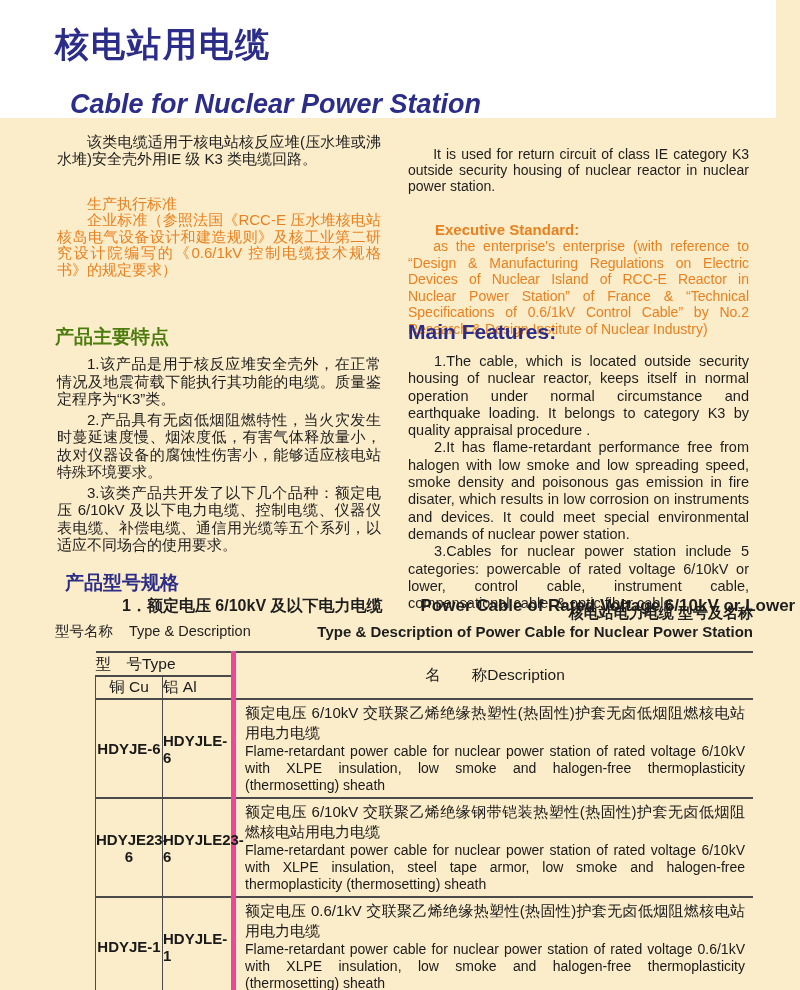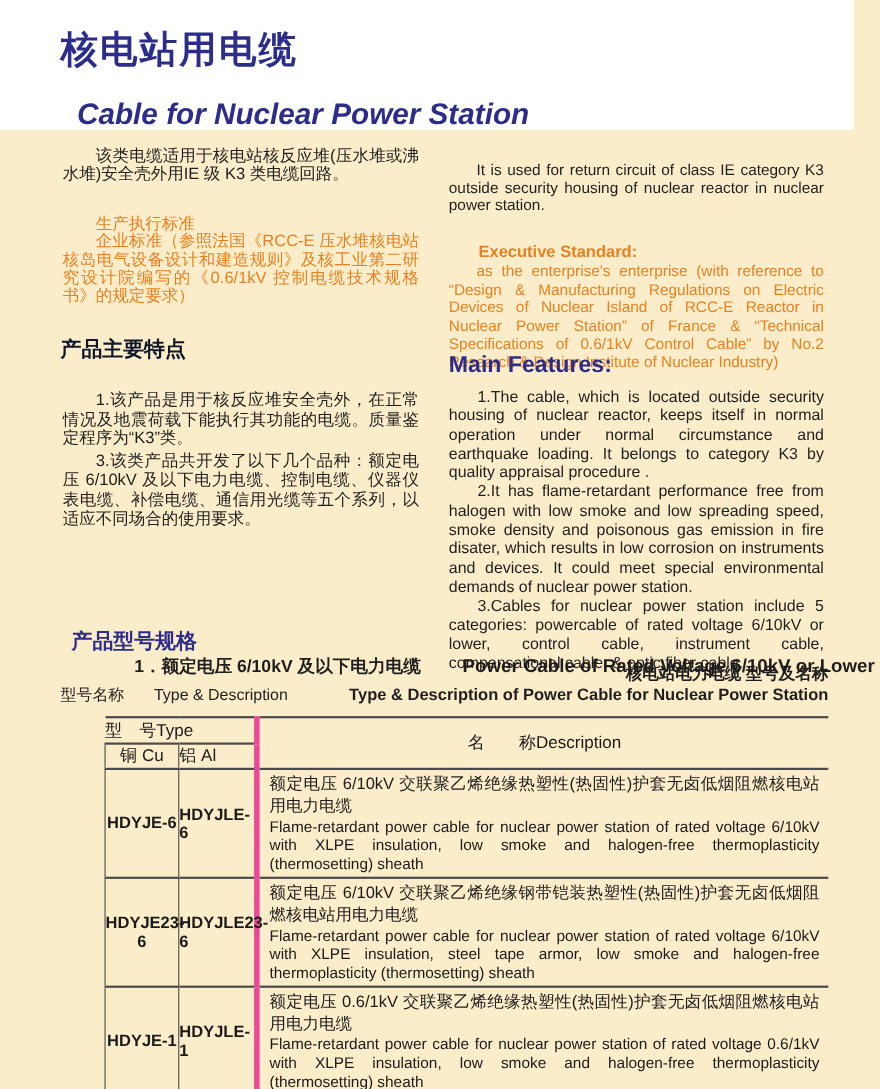--- a/index.html
+++ b/index.html
@@ -27,32 +27,32 @@
   .col-left{position:absolute;left:57px;top:133px;width:324px;}
   .col-right{position:absolute;left:408px;top:146px;width:341px;}
   .p-zh{font-size:15px;line-height:17px;text-align:justify;text-indent:2em;margin:0;}
   .p-en{font-size:14px;line-height:16px;text-align:justify;text-indent:1.8em;margin:0;}
   .orange{color:#e8801f;}
   .std-head-zh{margin:28px 0 0 0;font-size:15px;line-height:17px;text-indent:2em;}
   .std-body-zh{margin:0;font-size:15px;line-height:16.5px;text-align:justify;text-indent:2em;}
   .std-head-en{margin:27px 0 0 0;font-size:15px;line-height:17px;font-weight:bold;text-indent:1.8em;}
   .std-body-en{margin:0;font-size:14px;line-height:16.5px;text-align:justify;text-indent:1.8em;}
   
-  .feat-head-zh{position:absolute;left:55px;top:305px;margin:0;font-size:19px;font-weight:bold;color:#0f172a;}
+  .feat-head-zh{position:absolute;left:55px;top:324px;margin:0;font-size:19px;font-weight:bold;color:#4d7c0f;}
   .feat-head-en{position:absolute;left:408px;top:320px;margin:0;font-size:21px;font-weight:bold;color:#2b2d88;}
   .feat-zh{position:absolute;left:57px;top:355px;width:324px;}
   .feat-en{position:absolute;left:408px;top:353px;width:341px;}
   .feat-zh p{margin:0 0 3px 0;font-size:15px;line-height:17.5px;text-align:justify;text-indent:2em;}
   .feat-en p{margin:0;font-size:14.5px;line-height:17.3px;text-align:justify;text-indent:1.8em;}
   
   .spec-head{position:absolute;left:65px;top:570px;margin:0;font-size:19px;font-weight:bold;color:#2b2d88;}
   .spec-sub{position:absolute;left:122px;top:596px;margin:0;font-size:16px;font-weight:bold;white-space:nowrap;}
   .spec-sub .en-part{margin-left:38px;font-size:17px;text-align:center;}
   .spec-label-left{position:absolute;left:55px;top:622px;margin:0;font-size:14.5px;white-space:nowrap;}
-  .spec-label-left .en-part{margin-left:27px;}
+  .spec-label-left .en-part{margin-left:16px;}
   .spec-label-right{position:absolute;right:47px;top:604px;margin:0;text-align:right;font-weight:bold;}
   .spec-label-right .zh-line{font-size:15px;line-height:18px;}
   .spec-label-right .en-line{font-size:15px;line-height:20px;}
   
   .type-table{
     position:absolute;left:95px;top:651px;
     width:658px;border-collapse:collapse;table-layout:fixed;
   }
   .type-table td{
     border-top:2px solid #4a4a4a;
@@ -88,20 +88,21 @@
     <p class="p-en">It is used for return circuit of class IE category K3 outside security housing of nuclear reactor in nuclear power station.</p>
     <p class="std-head-en orange">Executive Standard:</p>
     <p class="std-body-en orange">as the enterprise's enterprise (with reference to “Design &amp; Manufacturing Regulations on Electric Devices of Nuclear Island of RCC-E Reactor in Nuclear Power Station” of France &amp; “Technical Specifications of 0.6/1kV Control Cable” by No.2 Research &amp; Design Institute of Nuclear Industry)</p>
   </section>
 
   <h3 class="feat-head-zh">产品主要特点</h3>
   <h3 class="feat-head-en">Main Features:</h3>
 
   <section class="feat-zh">
     <p>1.该产品是用于核反应堆安全壳外，在正常情况及地震荷载下能执行其功能的电缆。质量鉴定程序为“K3”类。</p>
+    <p>2.产品具有无卤低烟阻燃特性，当火灾发生时蔓延速度慢、烟浓度低，有害气体释放量小，故对仪器设备的腐蚀性伤害小，能够适应核电站特殊环境要求。</p>
     <p>3.该类产品共开发了以下几个品种：额定电压 6/10kV 及以下电力电缆、控制电缆、仪器仪表电缆、补偿电缆、通信用光缆等五个系列，以适应不同场合的使用要求。</p>
   </section>
 
   <section class="feat-en">
     <p>1.The cable, which is located outside security housing of nuclear reactor, keeps itself in normal operation under normal circumstance and earthquake loading. It belongs to category K3 by quality appraisal procedure .</p>
     <p>2.It has flame-retardant performance free from halogen with low smoke and low spreading speed,  smoke density and poisonous gas emission in fire disater, which results in low corrosion  on instruments and devices. It could meet special environmental demands of nuclear power station.</p>
     <p>3.Cables for nuclear power station include 5 categories: powercable of rated voltage 6/10kV or lower, control cable, instrument cable, compensational cable, &amp; optic fiber cable.</p>
   </section>
 
   <h3 class="spec-head">产品型号规格</h3>

